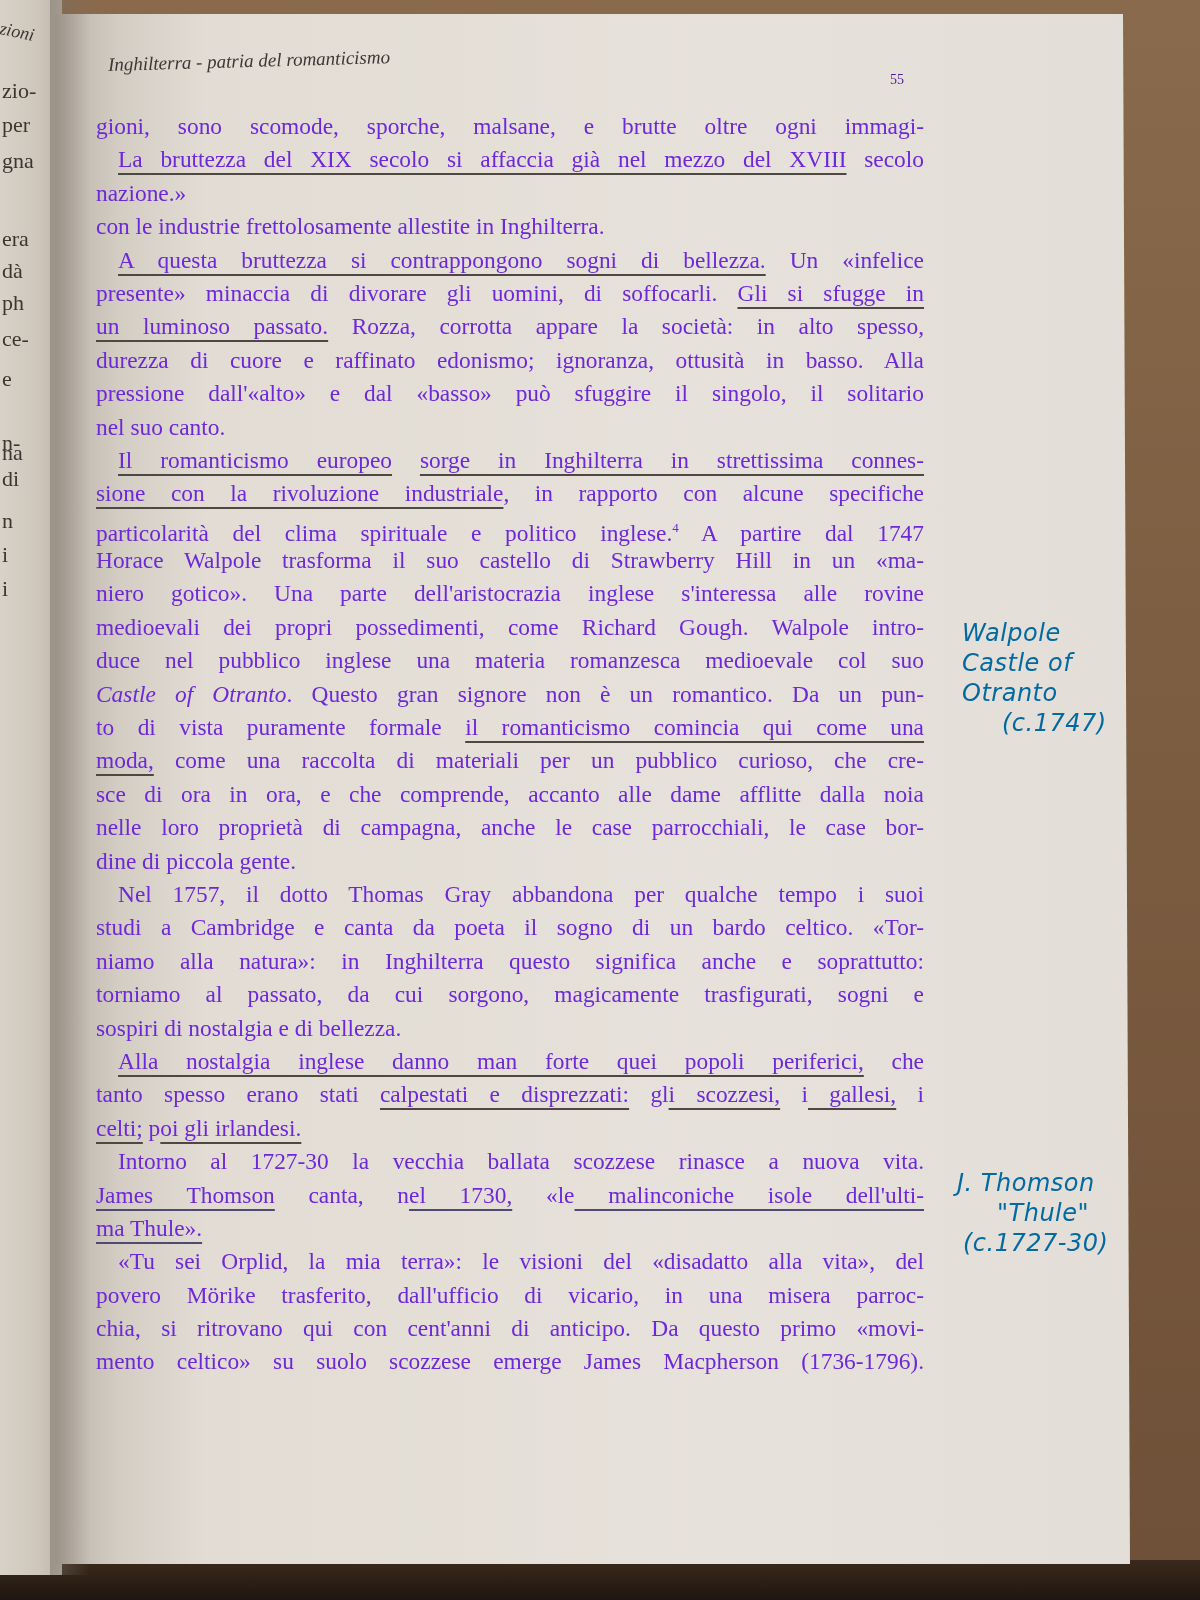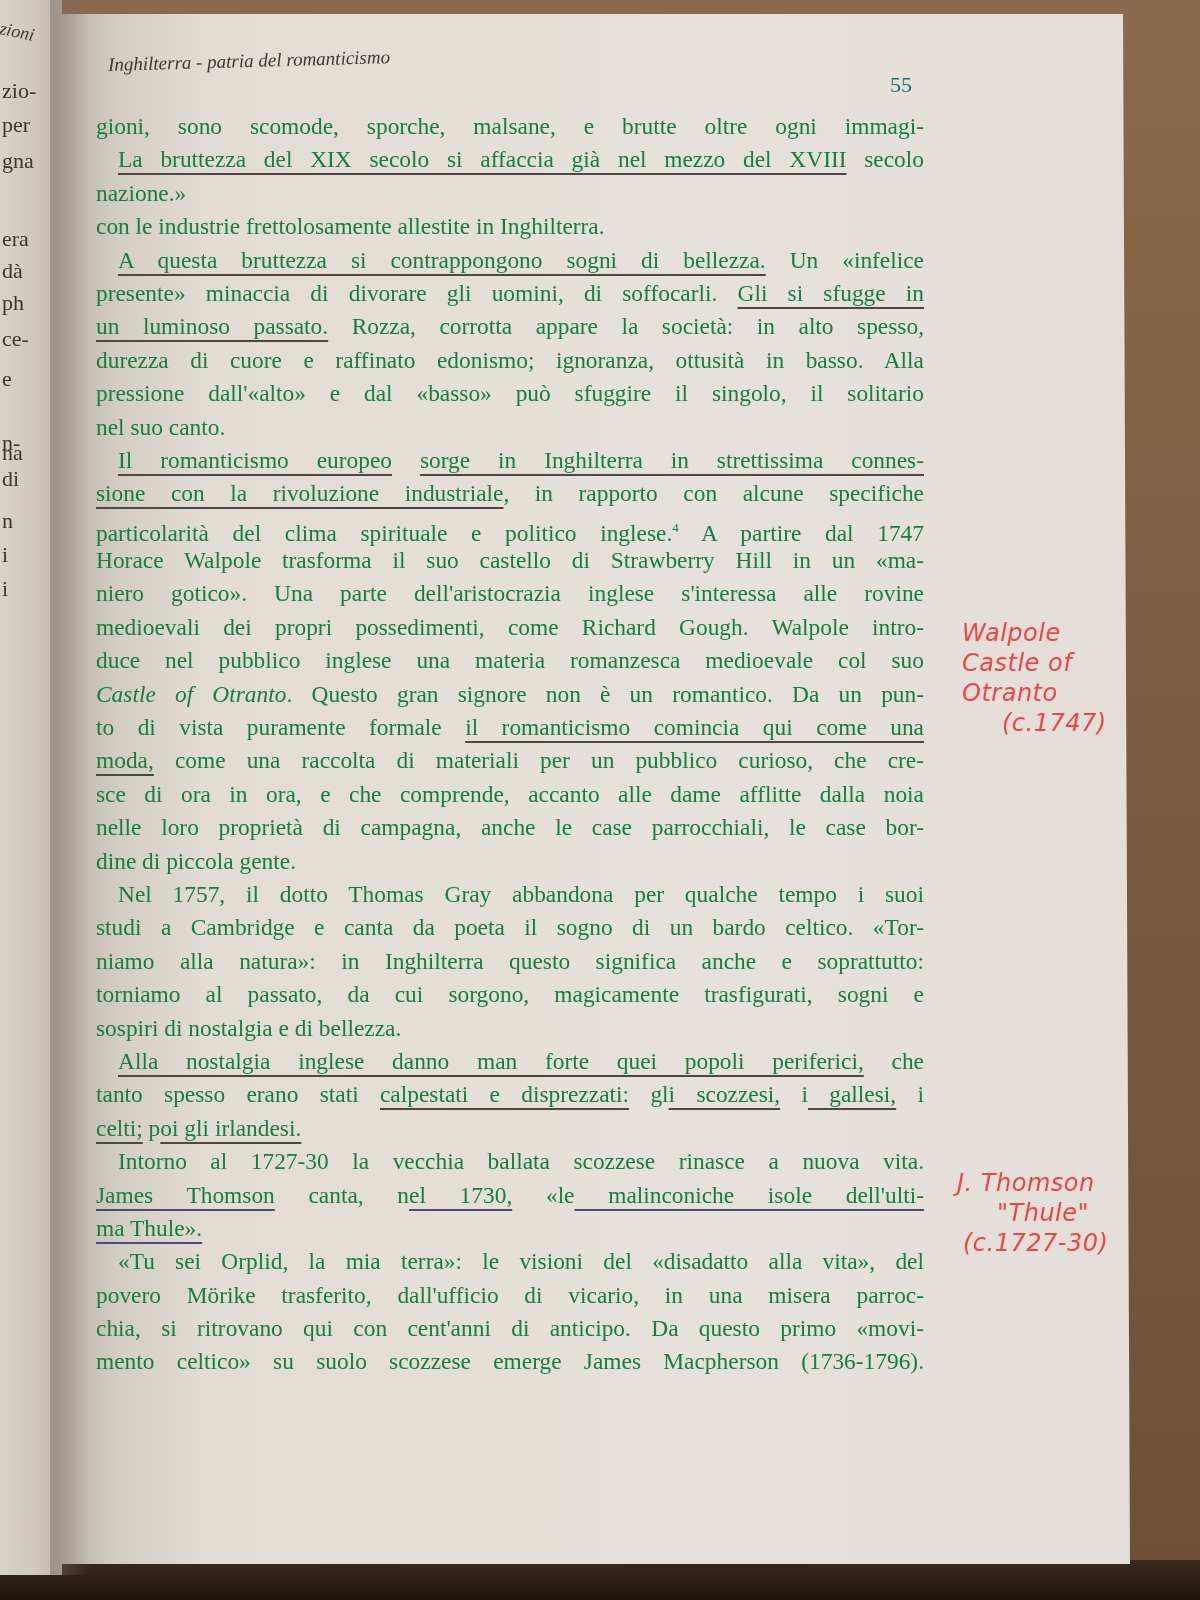--- a/index.html
+++ b/index.html
@@ -33,39 +33,39 @@
     .page {
       position: absolute; left: 55px; top: 14px; width: 1075px; height: 1550px;
       background: linear-gradient(90deg, #b9b1a8 0%, #d4cdc4 6%, #e2dcd4 14%, #e6e1da 60%, #e3ded7 100%);
       clip-path: polygon(0 0, 1068px 0, 1075px 100%, 0 100%);
     }
     .running-head {
       position: absolute; left: 108px; top: 54px; font-style: italic;
       font-size: 19px; color: #3d3835; transform: rotate(-1.6deg); transform-origin: left;
     }
     .page-number {
-      position: absolute; left: 890px; top: 72px; font-size: 22px; color: #0f766e;
+      position: absolute; left: 890px; top: 72px; font-size: 14px; color: #4c1d95;
     }
     .body-text {
       position: absolute; left: 96px; top: 110px; width: 828px;
-      color: #15803d; font-size: 23.4px; line-height: 33.4px;
+      color: #6d28d9; font-size: 23.4px; line-height: 33.4px;
     }
     .line {
       display: block; white-space: nowrap; text-align: justify;
       text-align-last: justify; height: 33.4px;
     }
     .line.last { text-align-last: left; }
     .line.indent { padding-left: 22px; }
     .u { text-decoration: underline; text-decoration-color: #4e4742; text-decoration-thickness: 2px; text-underline-offset: 6px; }
     .u.blue { text-decoration-color: #4f4a70; }
     .it { font-style: italic; }
     .sup { font-size: 13px; vertical-align: super; }
     
     .note {
-      position: absolute; color: #ef4444; font-family: "DejaVu Sans", sans-serif;
+      position: absolute; color: #0369a1; font-family: "DejaVu Sans", sans-serif;
       font-style: italic; font-size: 24px; line-height: 30px; letter-spacing: 0.5px;
     }
     .note-walpole { left: 962px; top: 618px; }
     .note-thomson { left: 932px; top: 1168px; margin-left: 25px; }
   </style>
 </head>
 <body>
 
 <div class="table-bottom"></div>
 

